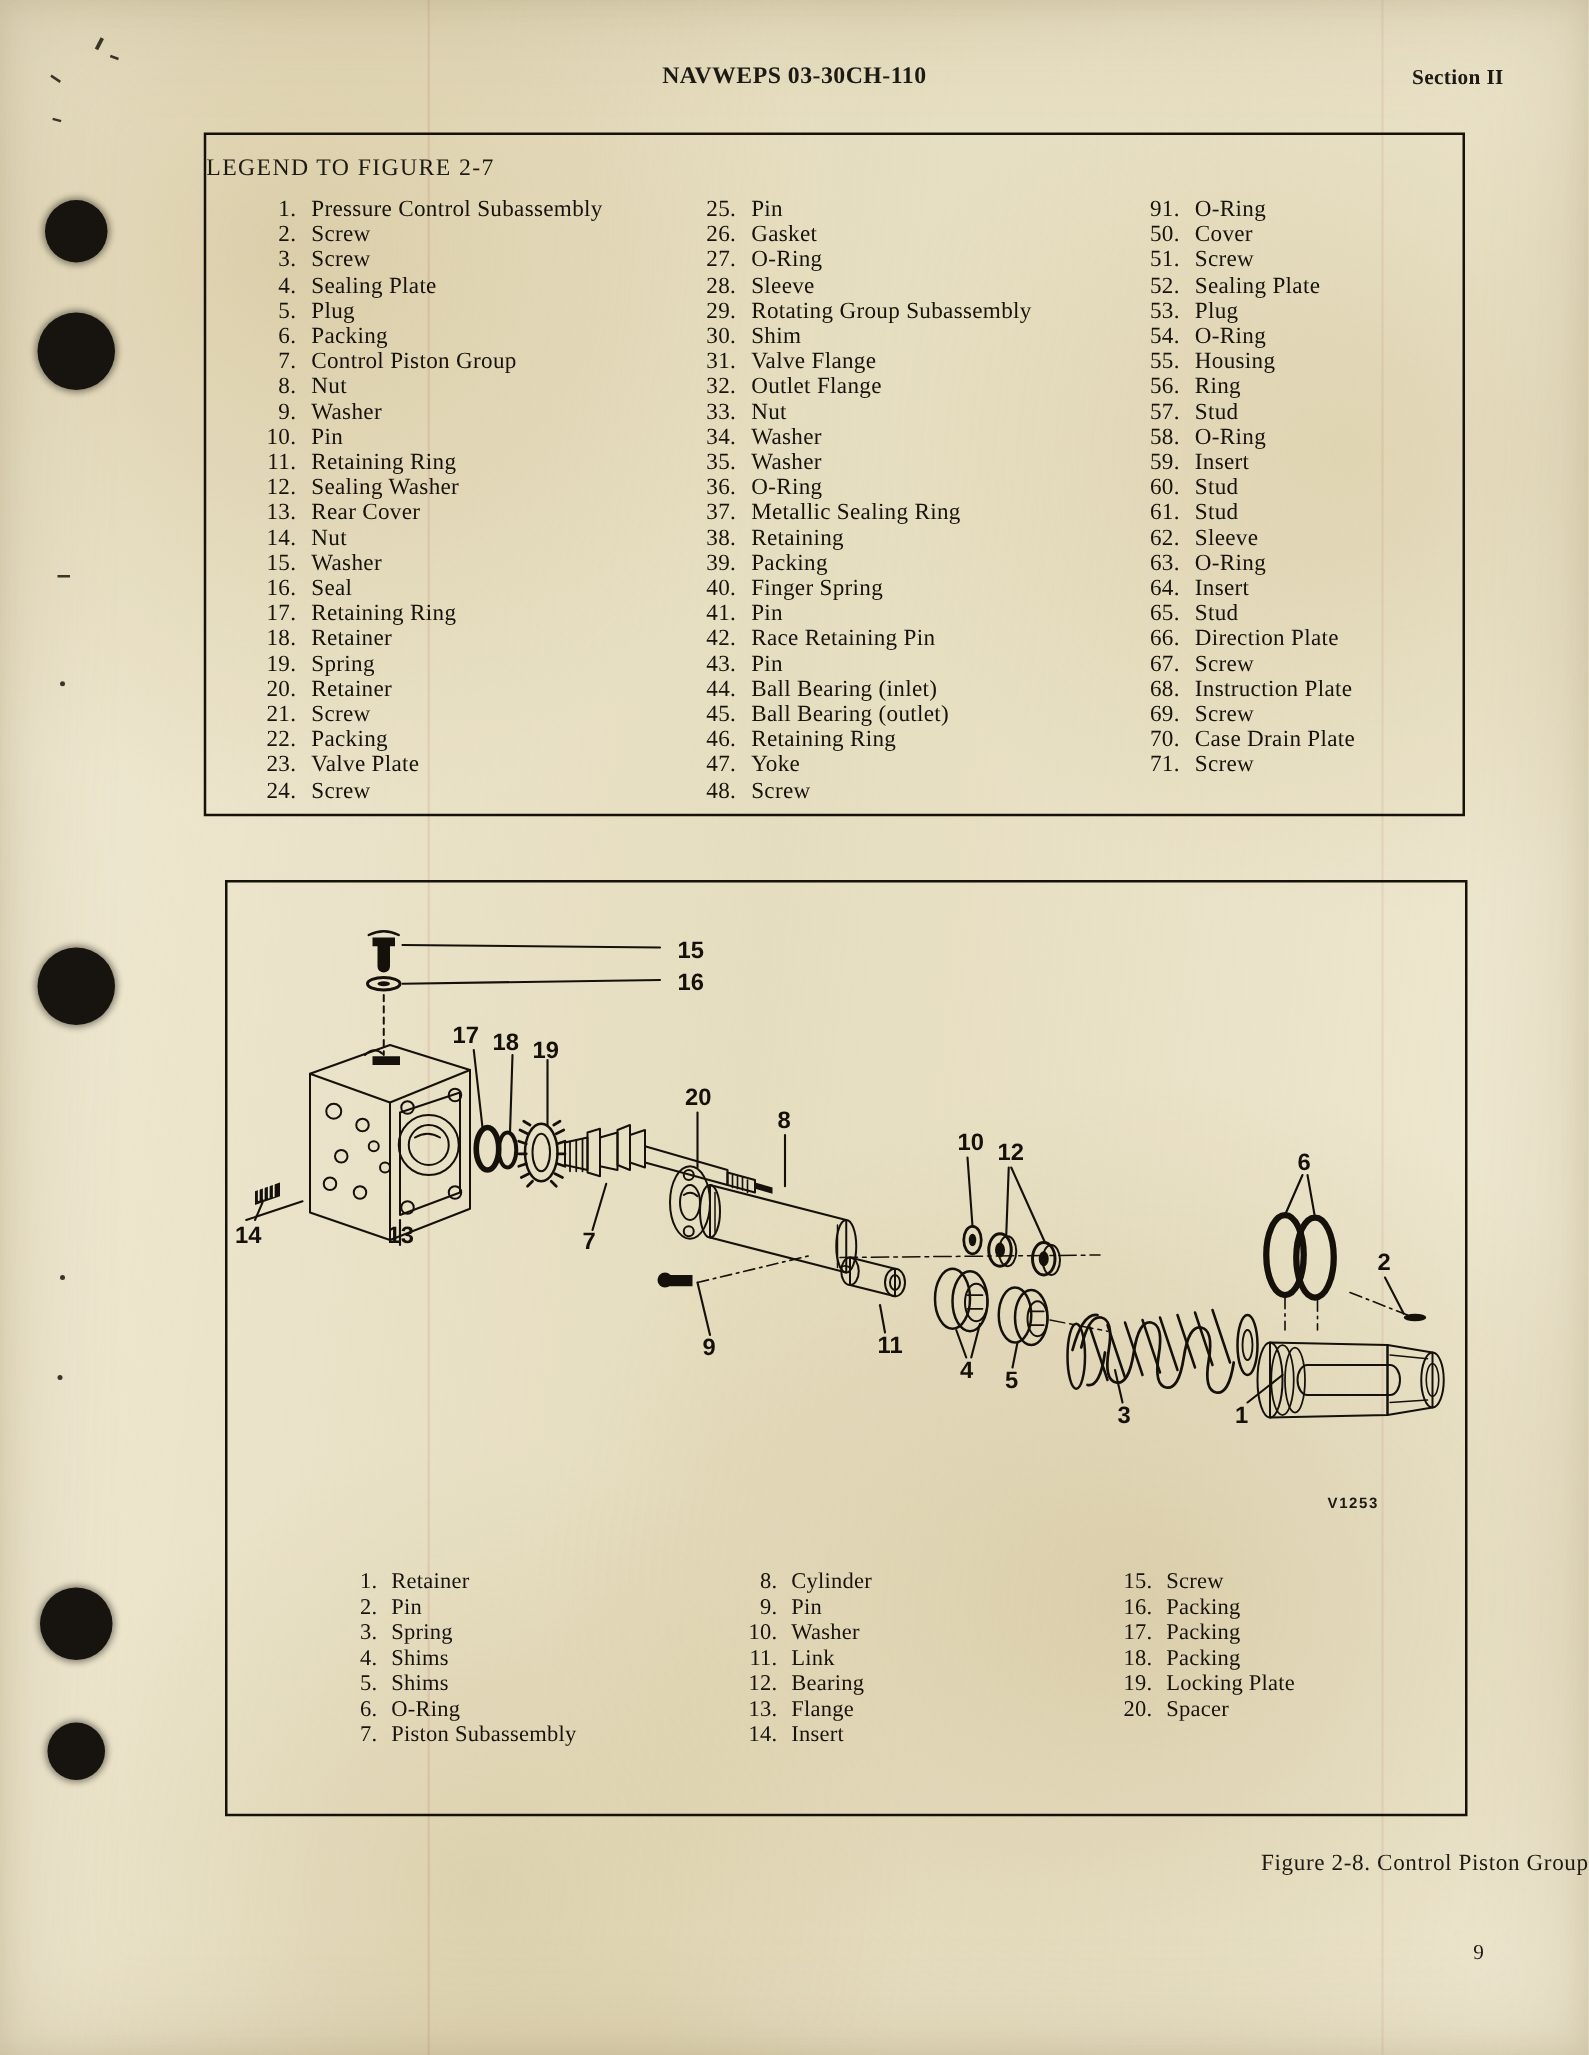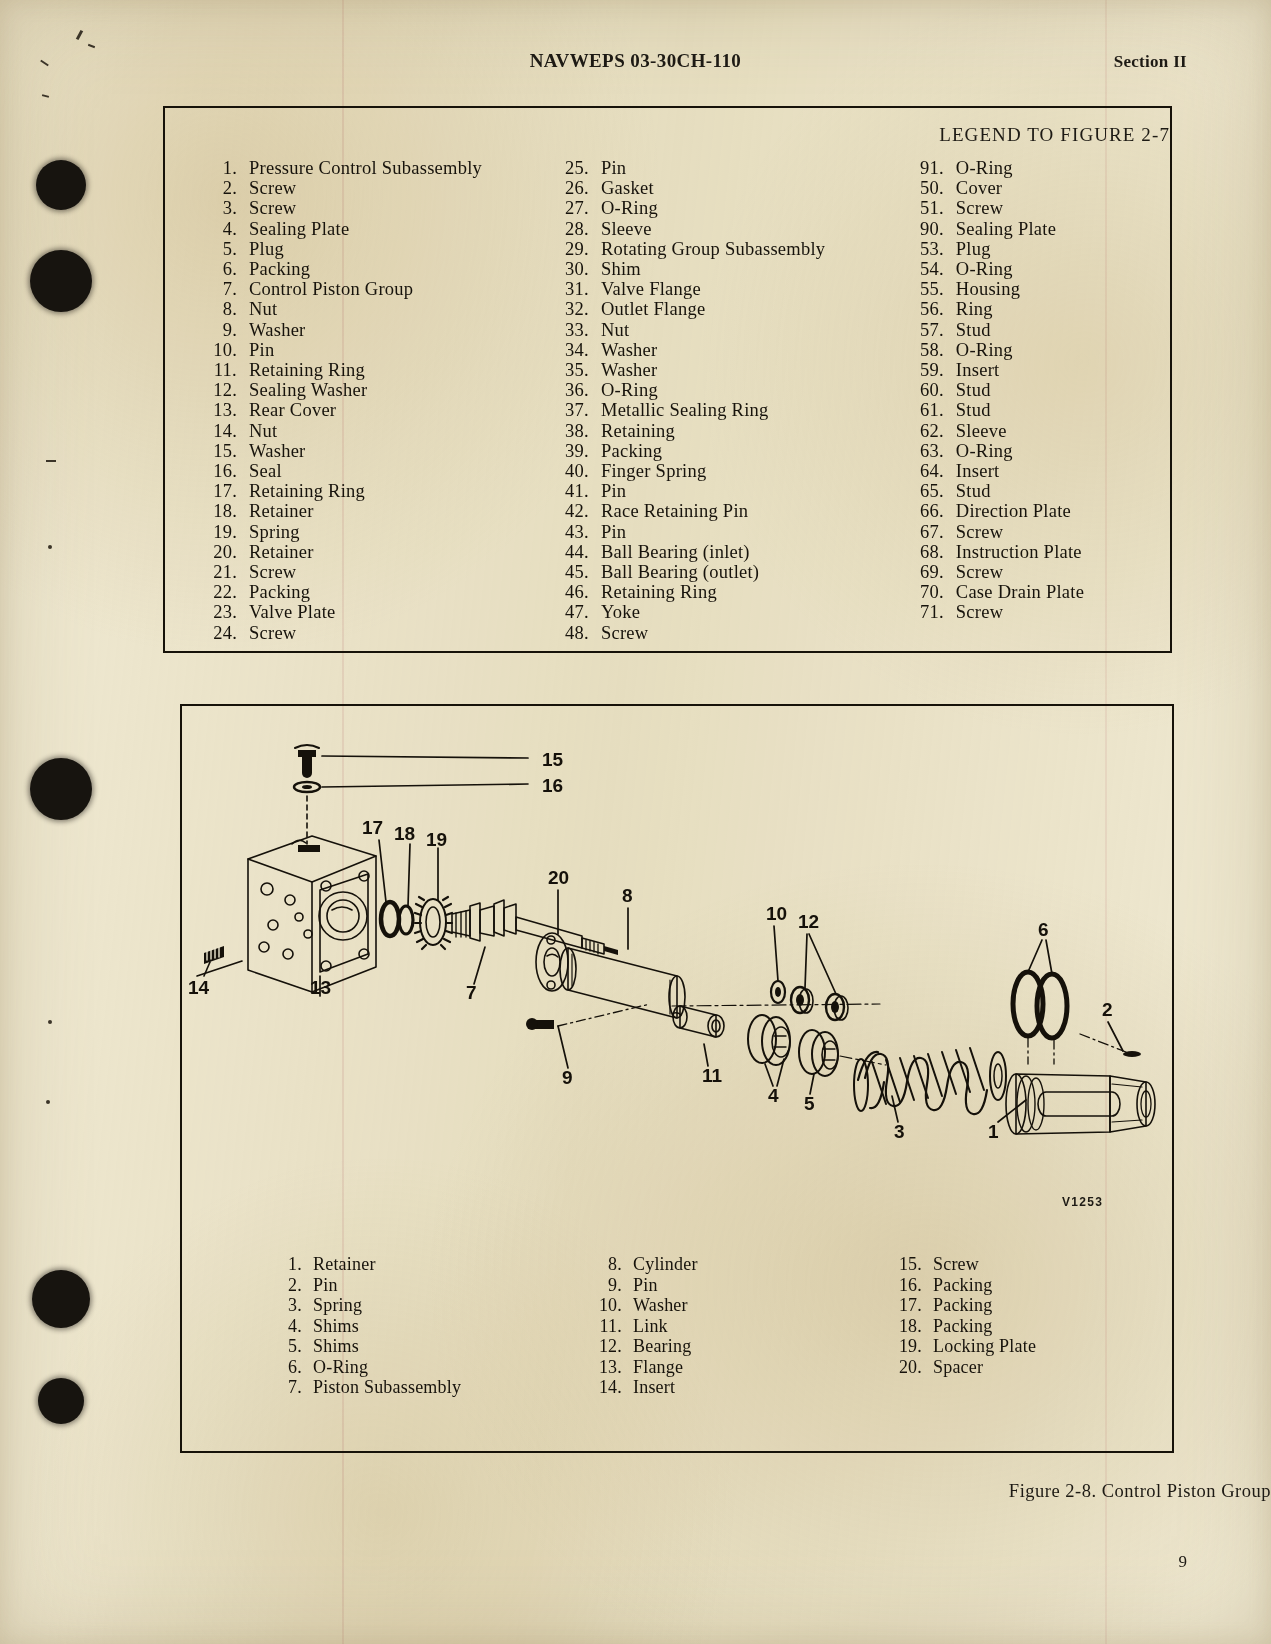--- a/index.html
+++ b/index.html
@@ -77,21 +77,21 @@
     position: absolute;
     left: 0; right: 0;
     text-align: center;
     font-size: 19px;
     font-weight: bold;
     letter-spacing: 0.4px;
     font-family: "Liberation Serif", serif;
   }
   .hdr-right {
     position: absolute;
-    right: 84px;
+    right: 68px;
     top: 2px;
     font-size: 17px;
     font-weight: bold;
     letter-spacing: 0.3px;
   }
 
   
   .frame {
     position: absolute;
     border: 2.5px solid #161209;
@@ -108,21 +108,21 @@
     left: 180px;
     top: 704px;
     width: 990px;
     height: 745px;
   }
 
   .legend-title {
     position: absolute;
     top: 16px;
     left: 0; right: 0;
-    text-align: right;
+    text-align: left;
     font-size: 19px;
     letter-spacing: 1.1px;
     font-family: "Liberation Serif", serif;
   }
 
   
   .legend-cols {
     position: absolute;
     top: 50px;
     left: 0;
@@ -465,21 +465,21 @@
         </div>
       <div class="legend-row">
           <span class="legend-num">50.</span>
           <span class="legend-lbl">Cover</span>
         </div>
       <div class="legend-row">
           <span class="legend-num">51.</span>
           <span class="legend-lbl">Screw</span>
         </div>
       <div class="legend-row">
-          <span class="legend-num">90.</span>
+          <span class="legend-num">52.</span>
           <span class="legend-lbl">Sealing Plate</span>
         </div>
       <div class="legend-row">
           <span class="legend-num">53.</span>
           <span class="legend-lbl">Plug</span>
         </div>
       <div class="legend-row">
           <span class="legend-num">54.</span>
           <span class="legend-lbl">O-Ring</span>
         </div>

